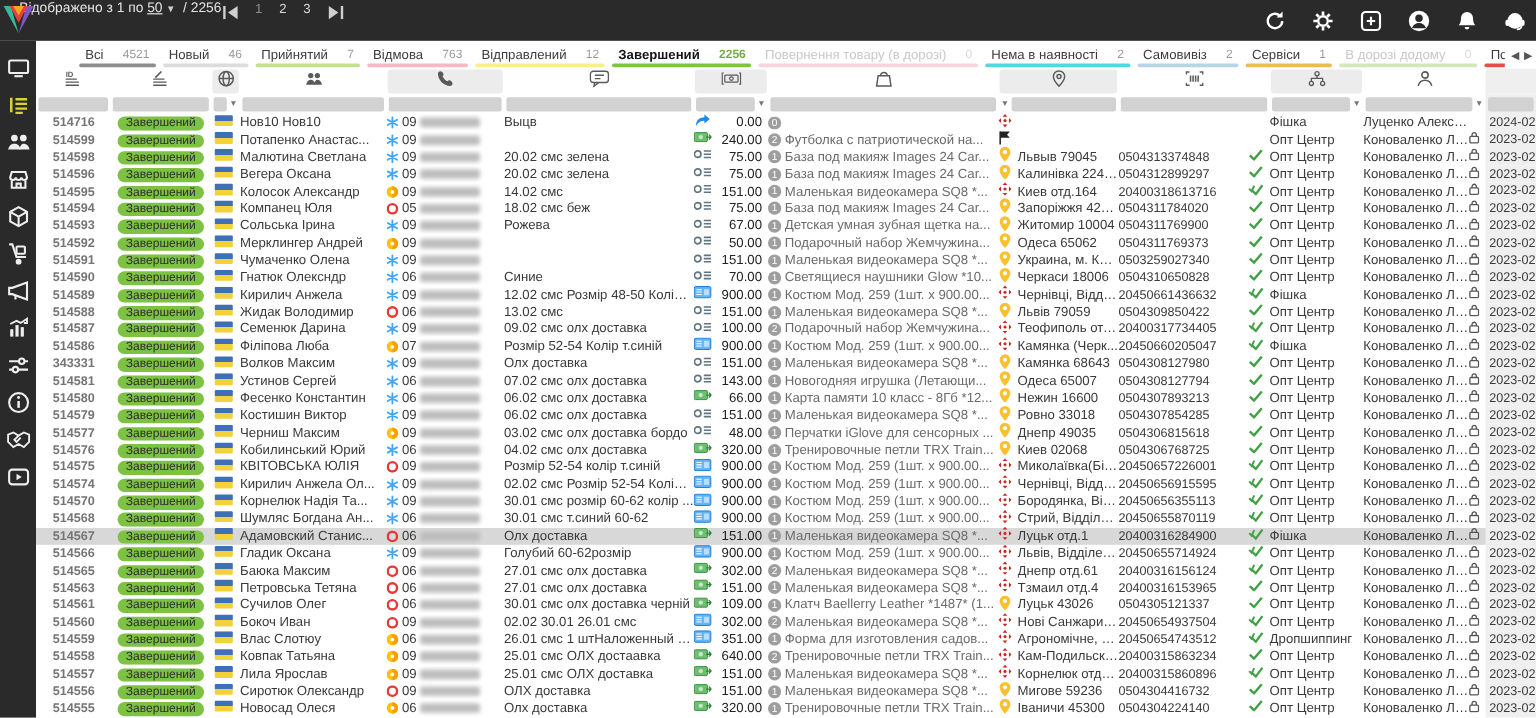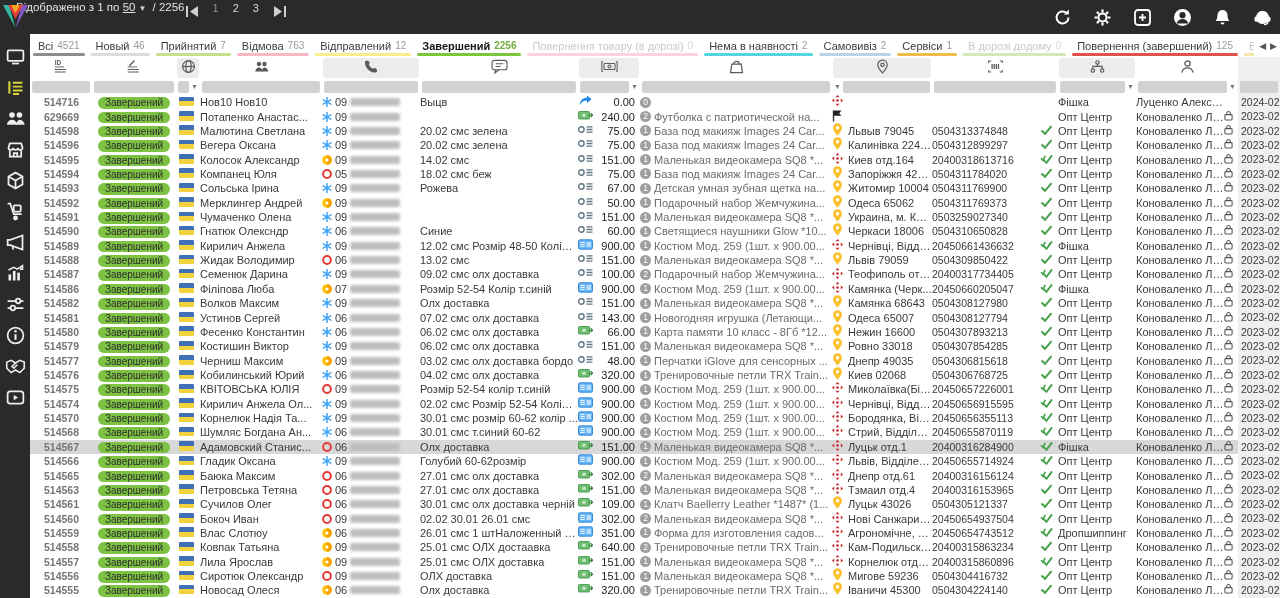--- a/index.html
+++ b/index.html
@@ -20,24 +20,24 @@
   .tb-icons{position:absolute;right:8px;top:0;height:34px;display:flex;align-items:center;gap:21px;}
   .tb-ic{width:19px;height:19px;cursor:pointer;}
   .tb-ic svg{width:100%;height:100%;}
   
   .sidebar{position:absolute;left:0;top:34px;width:30px;height:564px;background:#2a2a2a;z-index:4;
     display:flex;flex-direction:column;align-items:center;padding-top:12px;gap:10px;}
   .sb-ic{width:21px;height:21px;cursor:pointer;opacity:.92;}
   .sb-ic svg{width:100%;height:100%;}
   
   .content{position:absolute;left:30px;top:34px;width:1250px;height:564px;background:#fff;}
-  .tabs{position:relative;height:23px;display:flex;align-items:stretch;overflow:hidden;background:#fff;}
+  .tabs{position:relative;height:23px;display:flex;align-items:stretch;overflow:hidden;background:#fff;padding-left:33px;}
   .tab{position:relative;display:flex;align-items:center;padding:0 8px;font-size:11px;color:#3c3c3c;
     white-space:nowrap;cursor:pointer;flex:0 0 auto;}
-  .tab .cnt{margin-left:4px;font-size:10px;color:#9a9a9a;}
+  .tab .cnt{margin-left:16px;font-size:10px;color:#9a9a9a;}
   .tab.active{font-weight:bold;color:#141414;}
   .tab.active .cnt{color:#6fae3d;font-weight:bold;}
   .tab.disabled{color:#c9c9c9;}
   .tab.disabled .cnt{color:#d9d9d9;}
   .tab .ul{position:absolute;left:3px;right:3px;bottom:1px;height:3px;border-radius:2px;}
   .tab-arrows{position:absolute;right:0;top:0;height:23px;width:26px;background:#fff;display:flex;
     align-items:center;justify-content:flex-end;gap:4px;padding-right:3px;font-size:9px;color:#555;}
   .tab-arrows span{cursor:pointer;}
   
   .thead{display:grid;grid-template-columns:62px 84px 24px 122px 98px 158px 62px 192px 100px 126px 78px 102px 42px;
@@ -462,21 +462,21 @@
           </div></div>
         <div class="c c-city"></div>
         <div class="c c-ttn"></div>
         <div class="c ckic"></div>
         <div class="c">Фішка</div>
         <div class="c c-mgr">Луценко Александр</div>
         <div class="c lockic"></div>
         <div class="c c-date">2024-02</div>
       </div>
       <div class="row">
-        <div class="c c-id">629669</div>
+        <div class="c c-id">514599</div>
         <div class="c c-status"><div class="badge">Завершений</div></div>
         <div class="c"><div class="flagua"></div></div>
         <div class="c c-name">Потапенко Анастас...</div>
         <div class="c c-phone">
           <div class="opic">
             <svg viewBox="0 0 10 10" stroke="#42a5f5" stroke-width="1.5" stroke-linecap="round">
               <path d="M5 .5v9M1.1 2.8l7.8 4.4M1.1 7.2l7.8-4.4"></path>
             </svg>
           </div>
           <span>09</span>
@@ -879,21 +879,21 @@
           <span>06</span>
           <div class="phblur"></div>
         </div>
         <div class="c c-note">Синие</div>
         <div class="c"><div class="payic">
             <svg viewBox="0 0 15 11">
               <circle cx="3.4" cy="5.5" r="2.7" fill="none" stroke="#5f7582" stroke-width="1.4"></circle>
               <path d="M8.5 2.8h6M8.5 5.5h6M8.5 8.2h6" stroke="#5f7582" stroke-width="1.3"></path>
             </svg>
           </div></div>
-        <div class="c c-price">60.00</div>
+        <div class="c c-price">70.00</div>
         <div class="c c-prod">
           <div class="qty">1</div>
           <div class="prodtxt">Светящиеся наушники Glow *10...</div>
         </div>
         <div class="c"><div class="shipic">
             <svg viewBox="0 0 10 13">
               <path d="M5 .3a4.5 4.5 0 0 1 4.5 4.5C9.5 7.9 5 12.7 5 12.7S.5 7.9.5 4.8A4.5 4.5 0 0 1 5 .3z" fill="#fbc02d"></path>
               <circle cx="5" cy="4.8" r="1.7" fill="#fff"></circle>
             </svg>
           </div></div>
@@ -1120,21 +1120,21 @@
         <div class="c c-mgr">Коноваленко Ли...</div>
         <div class="c lockic">
           <div class=""><svg viewBox="0 0 10 12">
               <rect x="1" y="5" width="8" height="6" rx="1" fill="none" stroke="#555" stroke-width="1.2"></rect>
               <path d="M3 5V3.6a2 2 0 0 1 4 0V5" fill="none" stroke="#555" stroke-width="1.2"></path>
             </svg></div>
         </div>
         <div class="c c-date">2023-02</div>
       </div>
       <div class="row">
-        <div class="c c-id">514582</div>
+        <div class="c c-id">343331</div>
         <div class="c c-status"><div class="badge">Завершений</div></div>
         <div class="c"><div class="flagua"></div></div>
         <div class="c c-name">Волков Максим</div>
         <div class="c c-phone">
           <div class="opic">
             <svg viewBox="0 0 10 10" stroke="#42a5f5" stroke-width="1.5" stroke-linecap="round">
               <path d="M5 .5v9M1.1 2.8l7.8 4.4M1.1 7.2l7.8-4.4"></path>
             </svg>
           </div>
           <span>09</span>

